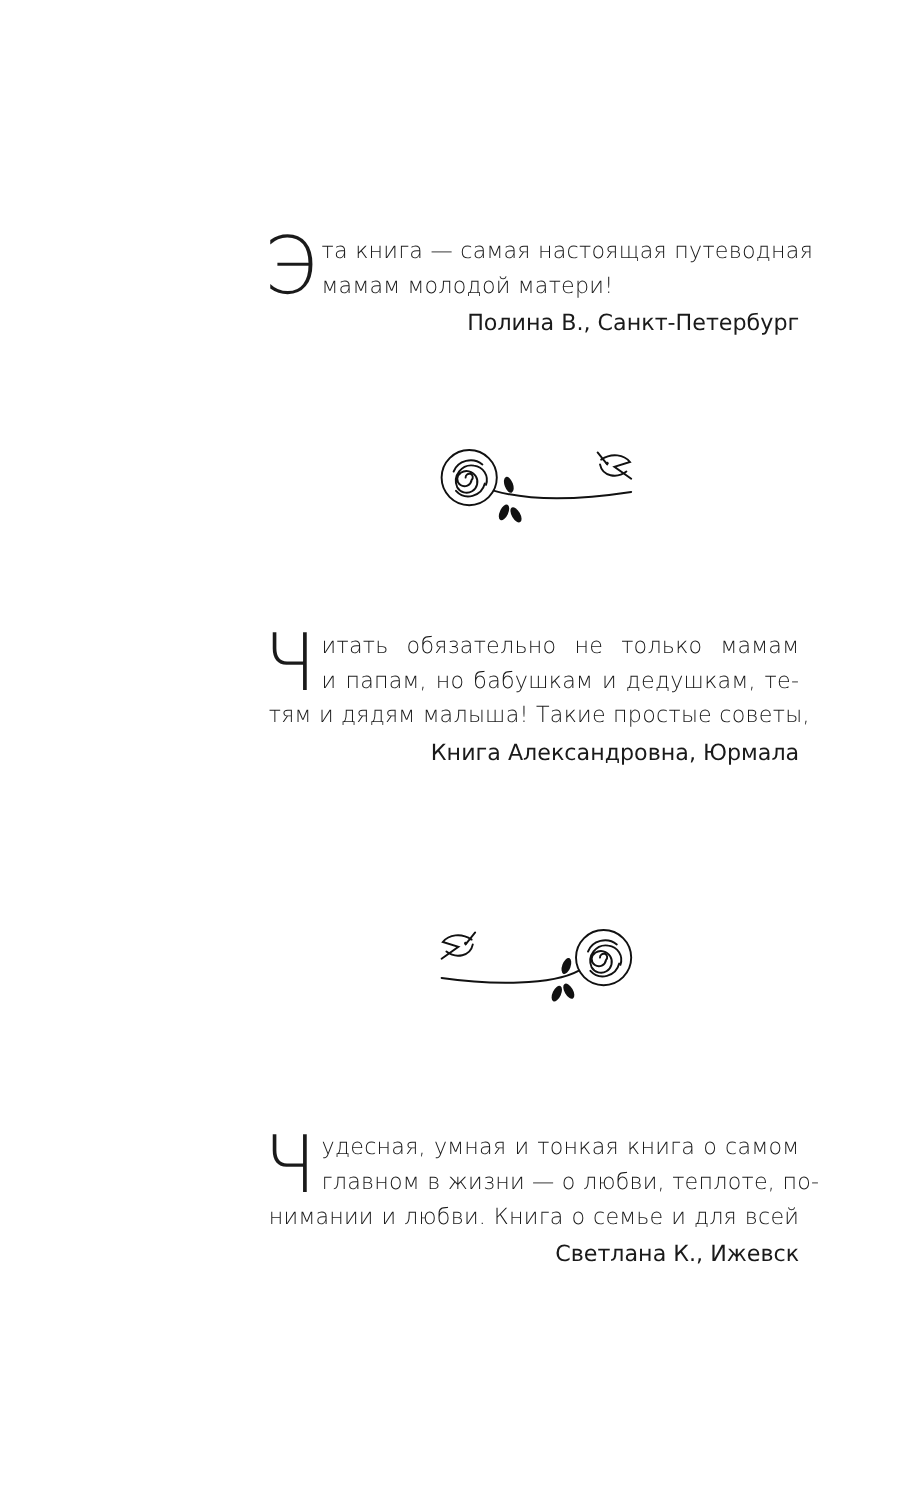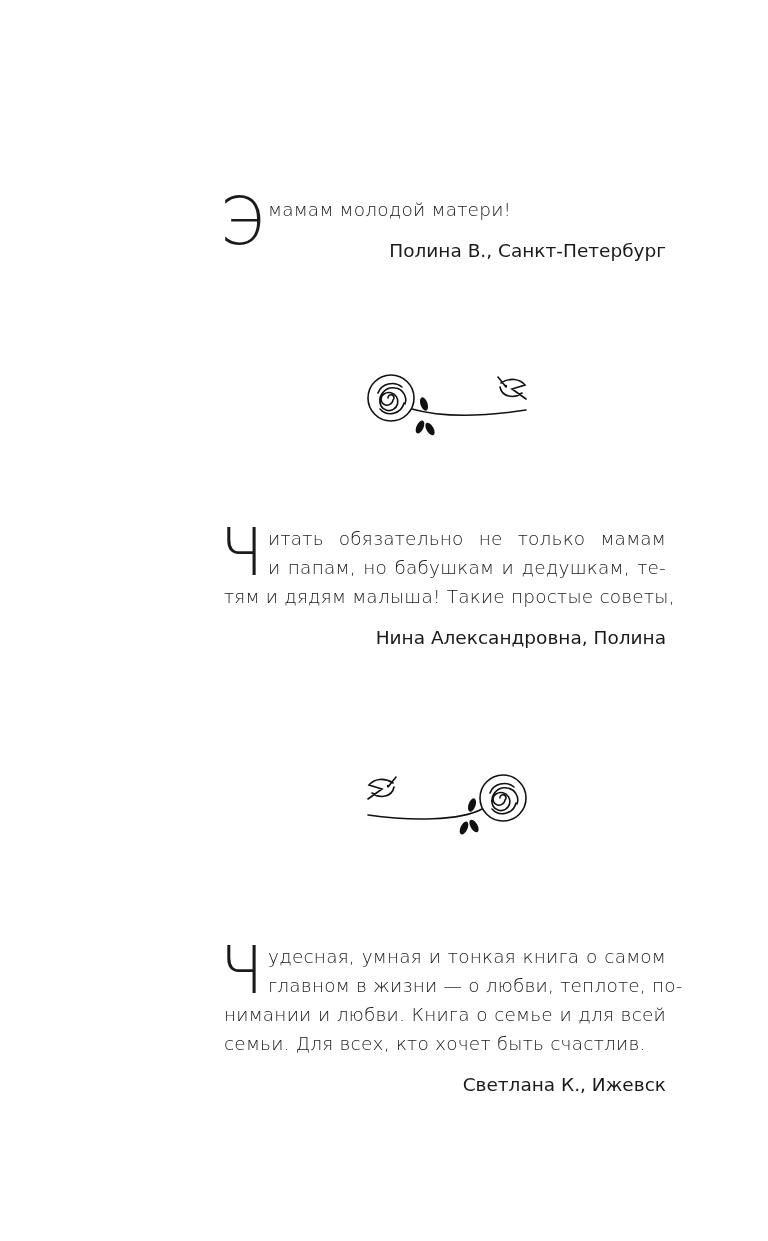--- a/index.html
+++ b/index.html
@@ -3,30 +3,31 @@
 <meta charset="utf-8">
 <style>
   html, body { margin: 0; padding: 0; background: #ffffff; }
   body { width: 768px; height: 1241px; position: relative; overflow: hidden;
          font-family: "DejaVu Sans", "Liberation Sans", sans-serif; color: #1a1a1a; }
   .quote { position: absolute; left: 224px; width: 442px; }
   .line { font-size: 18.5px; line-height: 29px; height: 29px; white-space: nowrap; letter-spacing: 0.2px;
           font-weight: 300; }
   .justify { text-align: justify; text-align-last: justify; }
   .indent { padding-left: 44px; }
-  .attrib { text-align: right; font-size: 18.5px; line-height: 29px; margin-top: 12px; white-space: nowrap; }
+  .attrib { text-align: right; font-size: 18.5px; line-height: 29px; margin-top: 2px; white-space: nowrap; }
   .dropcap { position: absolute; left: -4px; top: 2px; font-size: 66px; line-height: 54px;
              font-weight: 300; font-family: "DejaVu Sans", sans-serif; transform: scaleX(0.95); transform-origin: left top; }
   .flourish { position: absolute; }
 </style>
 </head>
 <body>
 
 <div class="quote" style="top:195px;">
   <div class="dropcap" style="top:0px;">Э</div>
+  <div class="line justify indent">та книга — самая настоящая путеводная</div>
   <div class="line indent">мамам молодой матери!</div>
   <div class="attrib">Полина В., Санкт-Петербург</div>
 </div>
 
 <svg class="flourish" style="left:360px; top:365px;" width="175" height="80" viewBox="0 0 175 80">
   <g fill="none" stroke="#111" stroke-width="1.6" stroke-linecap="round">
 
     <circle cx="31" cy="33" r="23"></circle>
 
     <path d="M31 33 m-3 0 a3 3 0 1 1 5 2 a6 6 0 1 1 -9 -6 a9 9 0 1 1 -3 12 a13 13 0 0 1 14 -18 a12 12 0 0 1 10 16"></path>
@@ -42,21 +43,21 @@
     <ellipse cx="70" cy="64" rx="3.5" ry="7" transform="rotate(-30 70 64)"></ellipse>
     <circle cx="146" cy="21" r="1.2"></circle>
   </g>
 </svg>
 
 <div class="quote" style="top:524px;">
   <div class="dropcap">Ч</div>
   <div class="line justify indent">итать обязательно не только мамам</div>
   <div class="line justify indent">и папам, но бабушкам и дедушкам, те-</div>
   <div class="line justify">тям и дядям малыша! Такие простые советы,</div>
-  <div class="attrib">Нина Александровна, Полина</div>
+  <div class="attrib">Книга Александровна, Юрмала</div>
 </div>
 
 <svg class="flourish" style="left:360px; top:765px;" width="175" height="80" viewBox="0 0 175 80">
   <g fill="none" stroke="#111" stroke-width="1.6" stroke-linecap="round">
 
     <path d="M36 12 L 28 22 M34 22 C 32 32, 20 34, 12 28 M33 18 C 24 12, 14 14, 9 20 L 22 24 L 8 34"></path>
 
     <path d="M8 50 C 50 56, 100 56, 122 44"></path>
 
     <circle cx="143" cy="33" r="23"></circle>
@@ -70,15 +71,14 @@
     <ellipse cx="114" cy="61" rx="3.5" ry="7" transform="rotate(-30 114 61)"></ellipse>
     <circle cx="28" cy="21" r="1.2"></circle>
   </g>
 </svg>
 
 <div class="quote" style="top:942px;">
   <div class="dropcap">Ч</div>
   <div class="line justify indent">удесная, умная и тонкая книга о самом</div>
   <div class="line justify indent">главном в жизни — о любви, теплоте, по-</div>
   <div class="line justify">нимании и любви. Книга о семье и для всей</div>
-  <div class="line">семьи. Для всех, кто хочет быть счастлив.</div>
   <div class="attrib">Светлана К., Ижевск</div>
 </div>
 
 </body></html>

